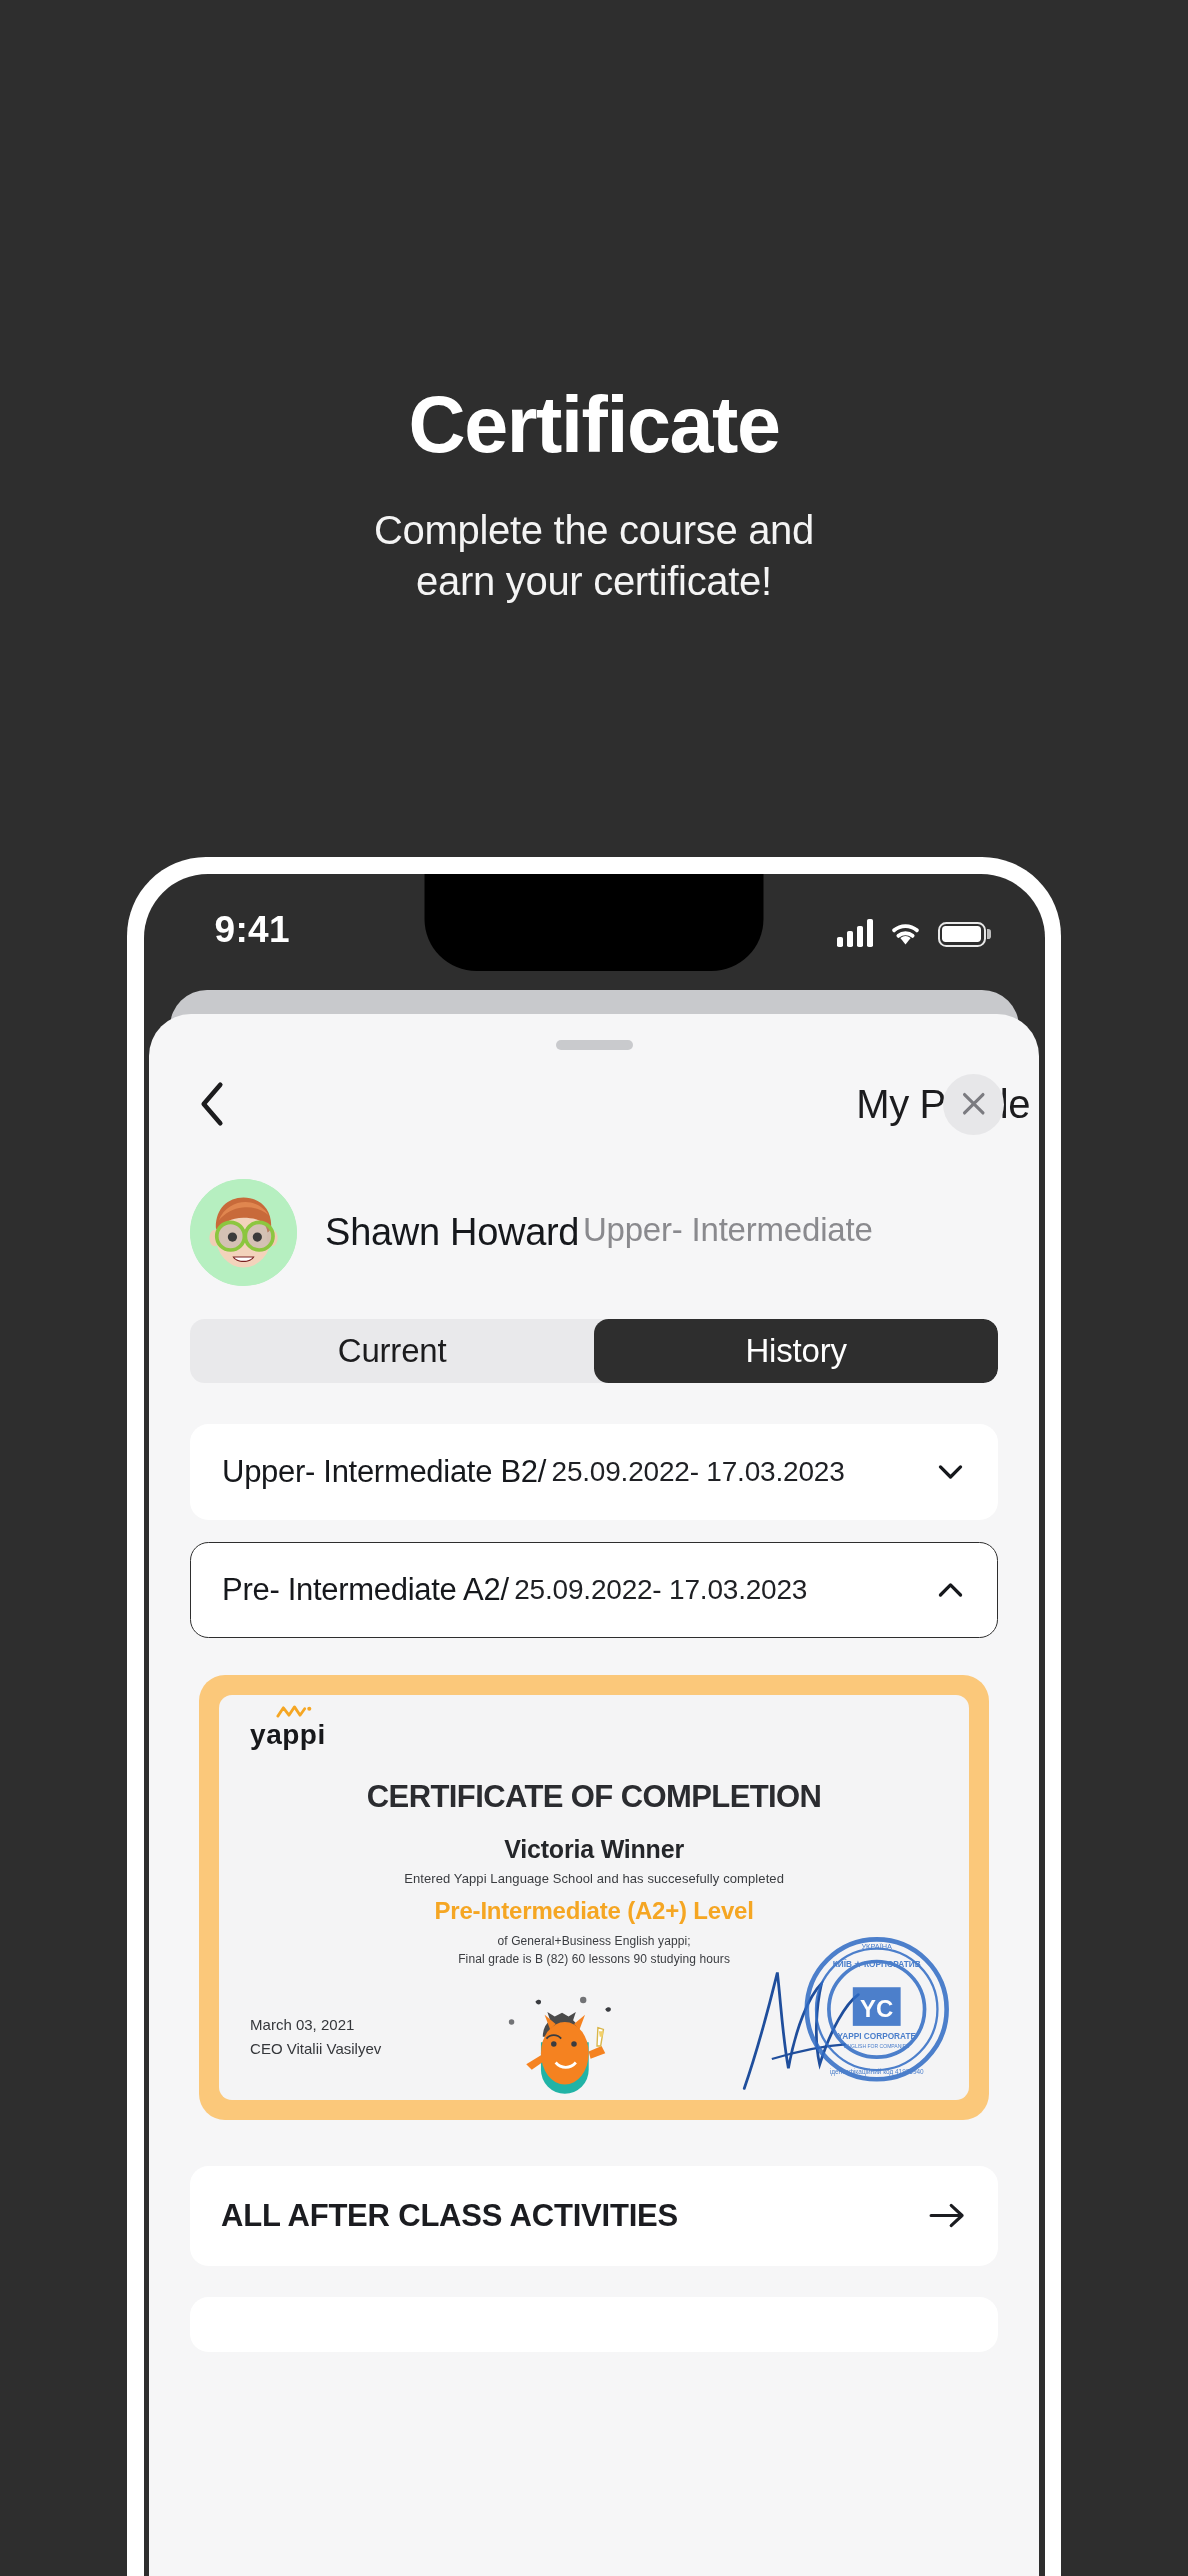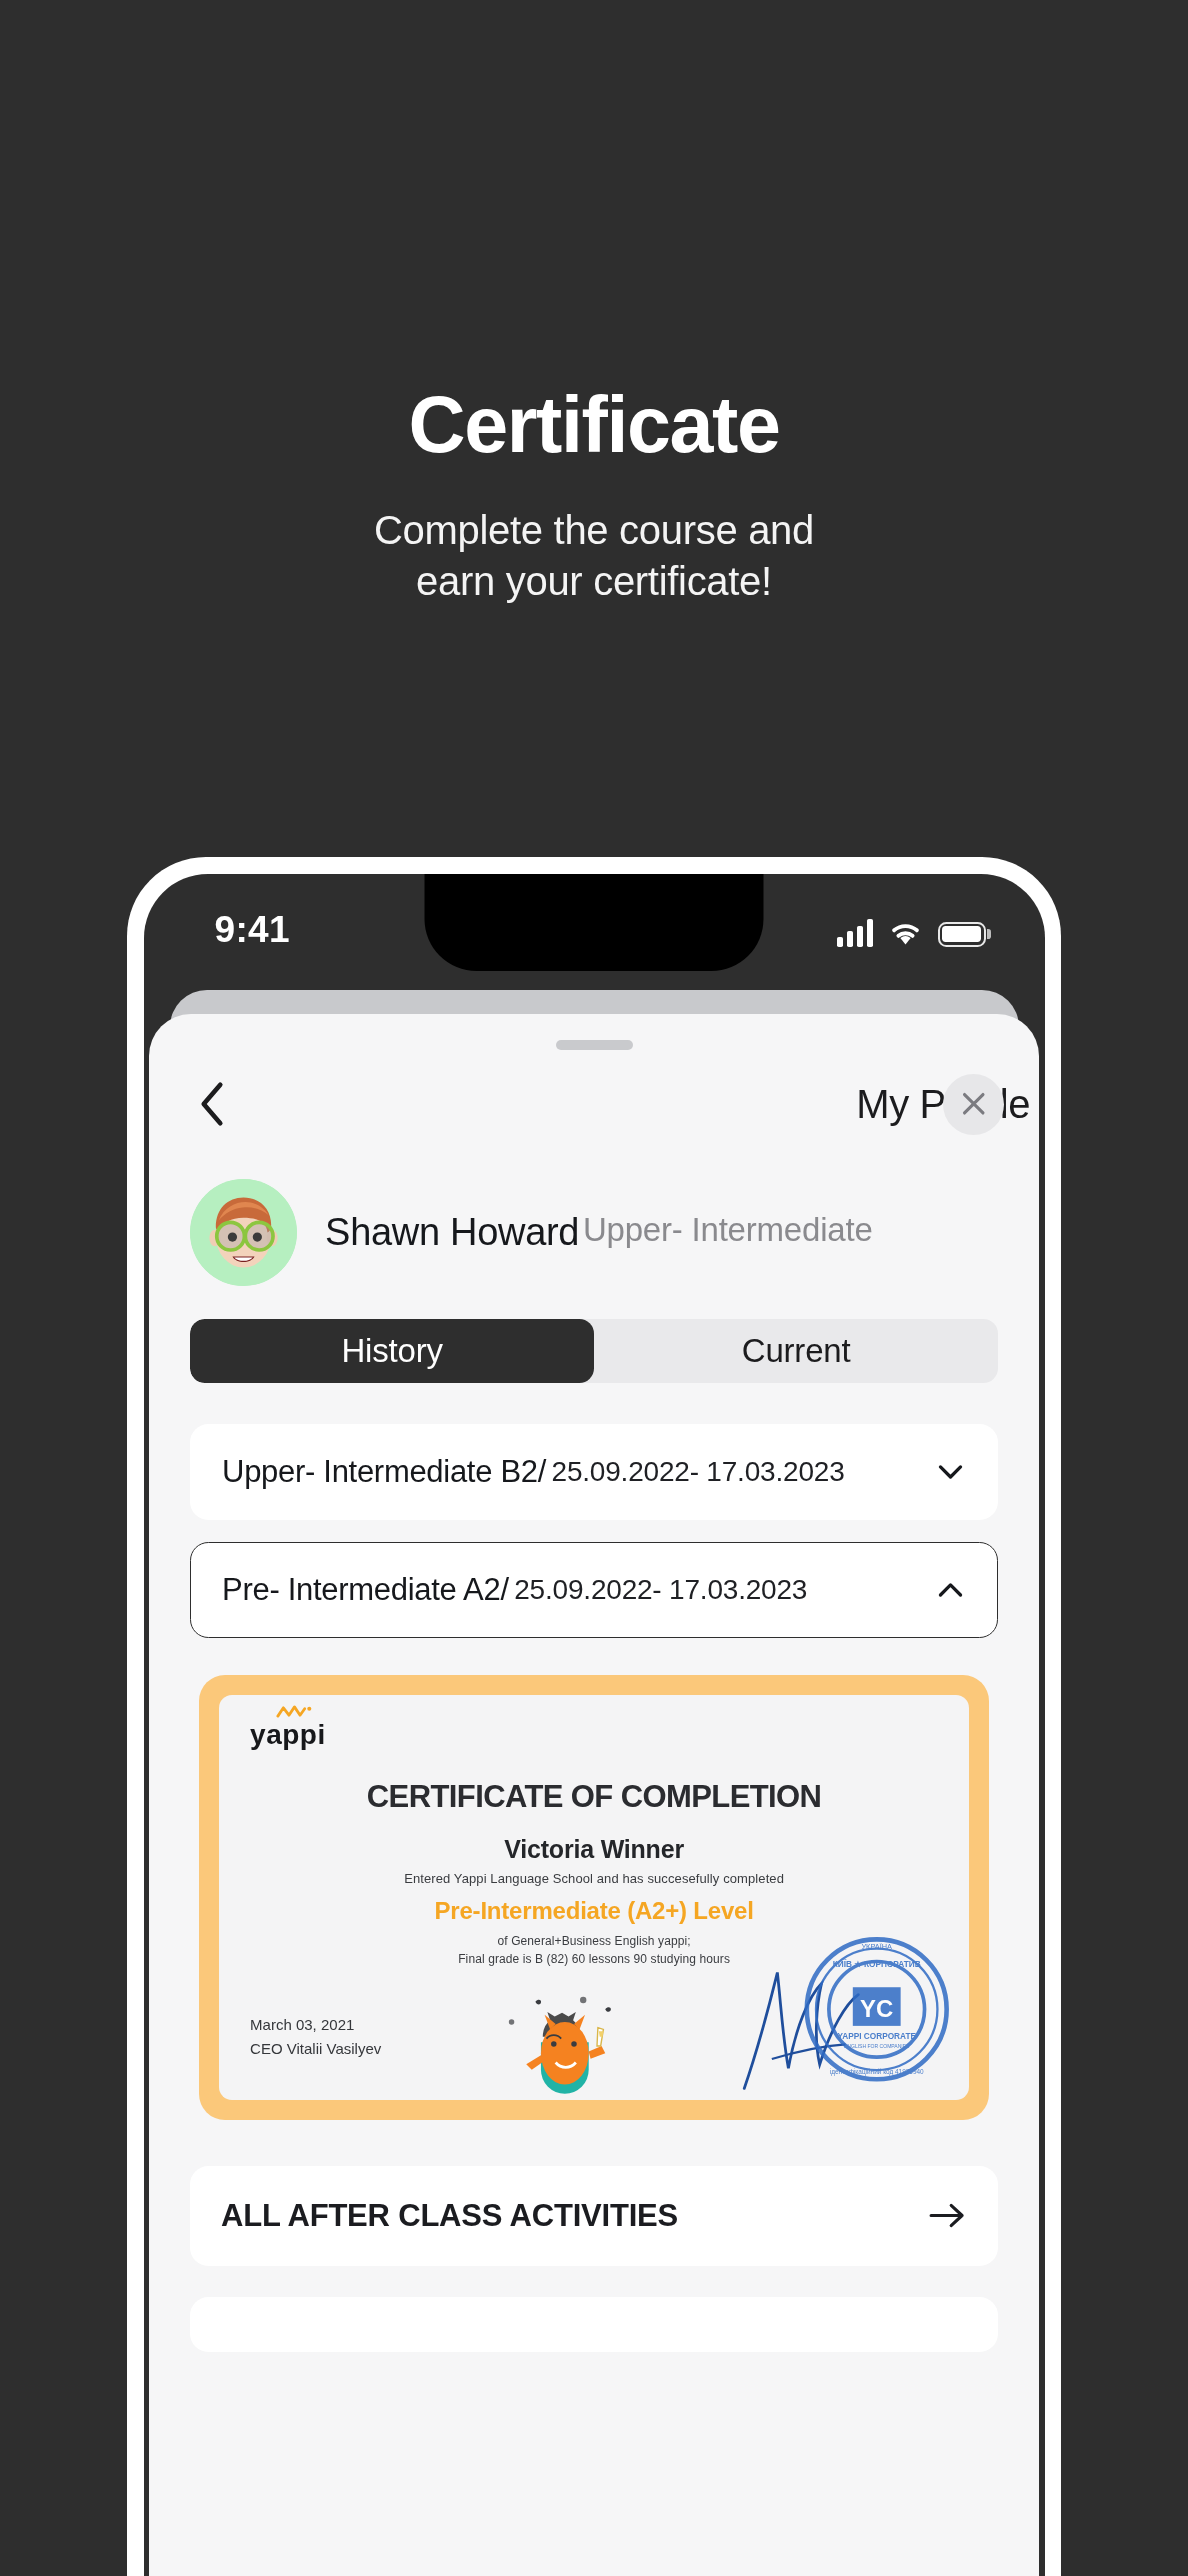--- a/index.html
+++ b/index.html
@@ -259,22 +259,22 @@
               <path d="M48 85c4 5 16 5 20 0z" fill="#fff"></path>
             </svg>
           </div>
           <div class="profile-text">
             <div class="profile-name">Shawn Howard</div>
             <div class="profile-level">Upper- Intermediate</div>
           </div>
         </div>
 
         <div class="segmented">
+          <button class="seg">Current</button>
           <button class="seg active">History</button>
-          <button class="seg">Current</button>
         </div>
 
         <div class="acc">
           <span class="acc-level">Upper- Intermediate B2/</span>
           <span class="acc-dates">25.09.2022- 17.03.2023</span>
           <svg class="chev" viewBox="0 0 34 34">
             <path d="M6 12 L17 23 L28 12" stroke="#16181c" stroke-width="3.6" fill="none" stroke-linecap="round" stroke-linejoin="round"></path>
           </svg>
         </div>
 

